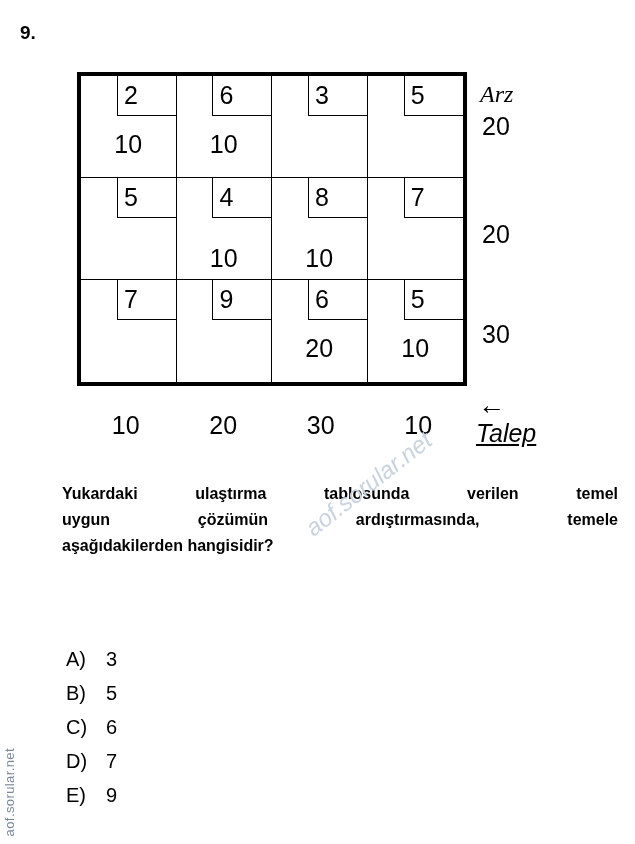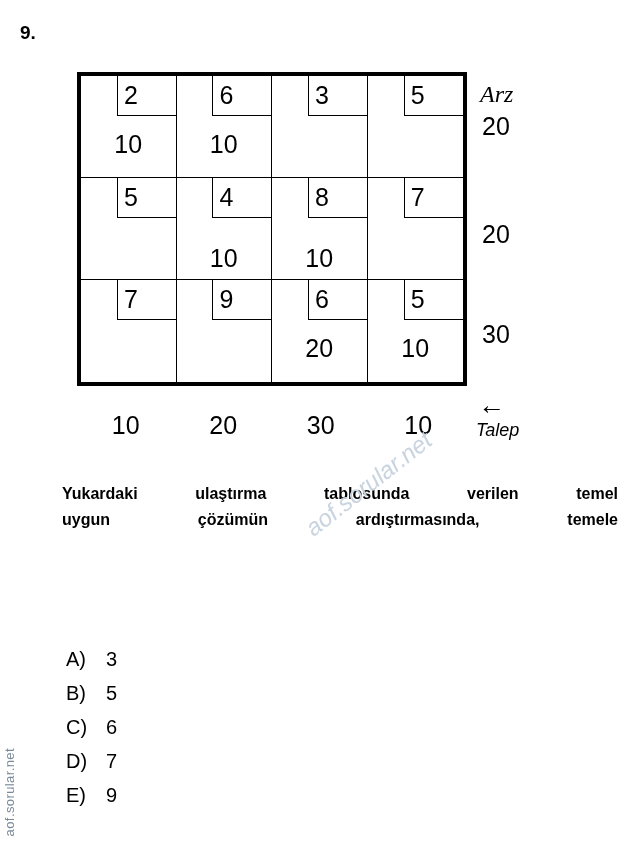--- a/index.html
+++ b/index.html
@@ -141,25 +141,26 @@
     top: 392px;
     width: 120px;
   }
   .demand-arrow {
     font-size: 27px;
     line-height: 1;
     display: block;
     margin-left: 2px;
   }
   .demand-text {
-    font-size: 18px;
+    font-size: 25px;
     font-style: italic;
     line-height: 1;
     display: block;
     margin-top: 2px;
+    text-decoration: underline;
   }
 
   
   .question-body {
     position: absolute;
     left: 62px;
     top: 481px;
     width: 556px;
     font-size: 16px;
     font-weight: bold;
@@ -298,20 +299,21 @@
   <div class="demand-cell">10</div>
 </div>
 <div class="demand-label">
   <span class="demand-arrow">←</span>
   <span class="demand-text">Talep</span>
 </div>
 
 <div class="question-body">
   <p class="just">Yukardaki ulaştırma tablosunda verilen temel</p>
   <p class="just">uygun çözümün ardıştırmasında, temele</p>
+  <p class="nojust">aşağıdakilerden hangisidir?</p>
 </div>
 
 <div class="choices">
   <div class="choice-row">
     <span class="choice-letter">A)</span>
     <span class="choice-value">3</span>
   </div>
   <div class="choice-row">
     <span class="choice-letter">B)</span>
     <span class="choice-value">5</span>

